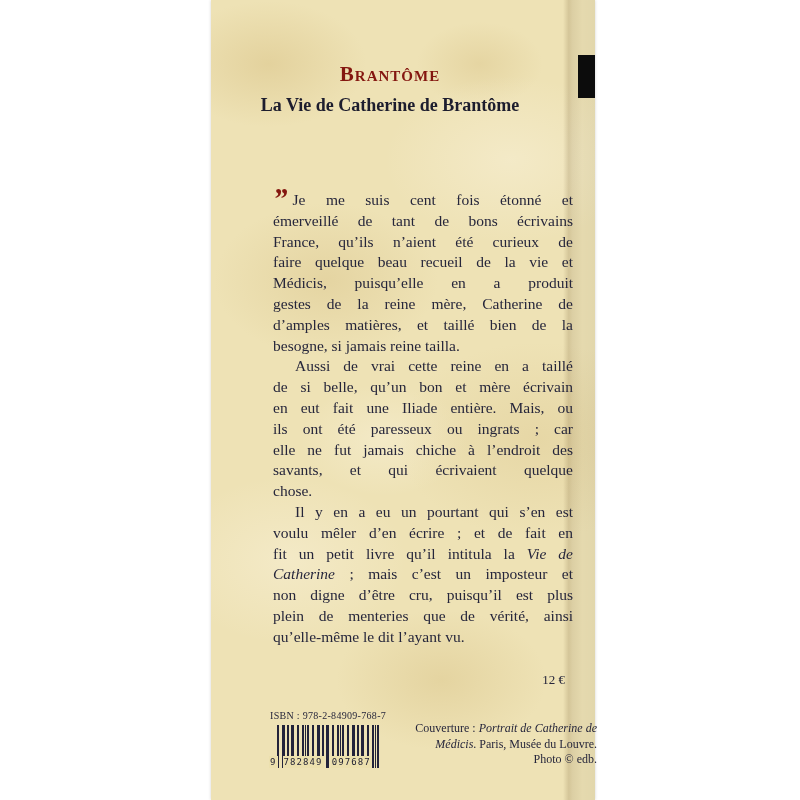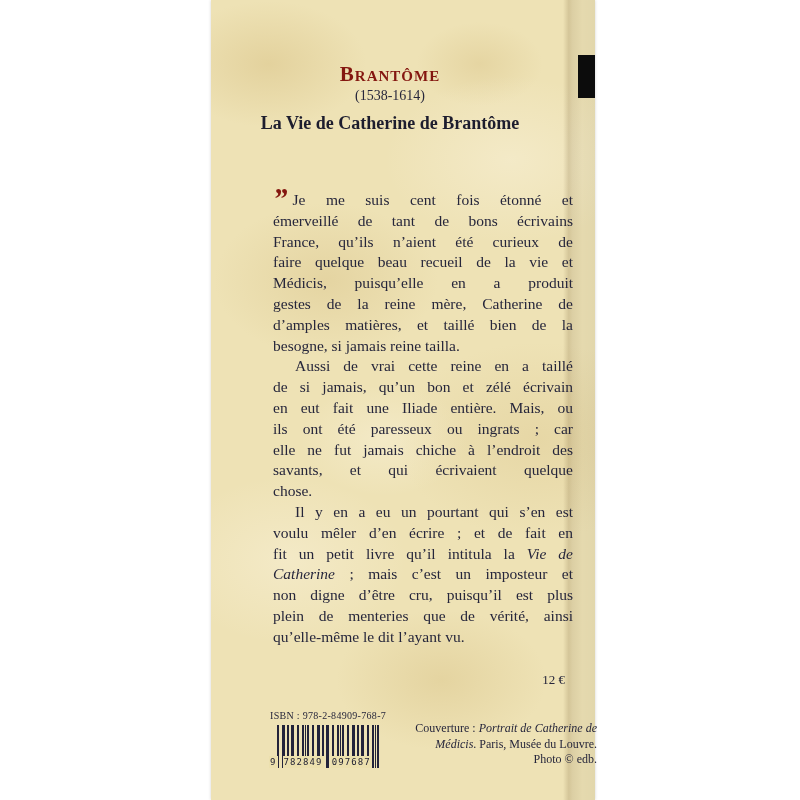--- a/index.html
+++ b/index.html
@@ -61,38 +61,37 @@
 <body>
 
 <div class="stage">
   <div class="cover">
 
     <div class="spine-shade"></div>
     <div class="spine-mark"></div>
 
     <div class="title-block">
       <div class="author">Brantôme</div>
-      <div class="dates">(1538-1614)</div>
       <div class="book-title">La Vie de Catherine de Brantôme</div>
     </div>
 
     <div class="body-text">
         <div>
           <div class="line"><span class="qmark">”</span>Je me suis cent fois étonné et</div>
           <div class="line">émerveillé de tant de bons écrivains</div>
           <div class="line">France, qu’ils n’aient été curieux de</div>
           <div class="line">faire quelque beau recueil de la vie et</div>
           <div class="line">Médicis, puisqu’elle en a produit</div>
           <div class="line">gestes de la reine mère, Catherine de</div>
           <div class="line">d’amples matières, et taillé bien de la</div>
           <div class="line last">besogne, si jamais reine tailla.</div>
         </div>
         <div>
           <div class="line indent">Aussi de vrai cette reine en a taillé</div>
-          <div class="line">de si jamais, qu’un bon et zélé écrivain</div>
+          <div class="line">de si belle, qu’un bon et mère écrivain</div>
           <div class="line">en eut fait une Iliade entière. Mais, ou</div>
           <div class="line">ils ont été paresseux ou ingrats ; car</div>
           <div class="line">elle ne fut jamais chiche à l’endroit des</div>
           <div class="line">savants, et qui écrivaient quelque</div>
           <div class="line last">chose.</div>
         </div>
         <div>
           <div class="line indent">Il y en a eu un pourtant qui s’en est</div>
           <div class="line">voulu mêler d’en écrire ; et de fait en</div>
           <div class="line">fit un petit livre qu’il intitula la <i>Vie de</i></div>

